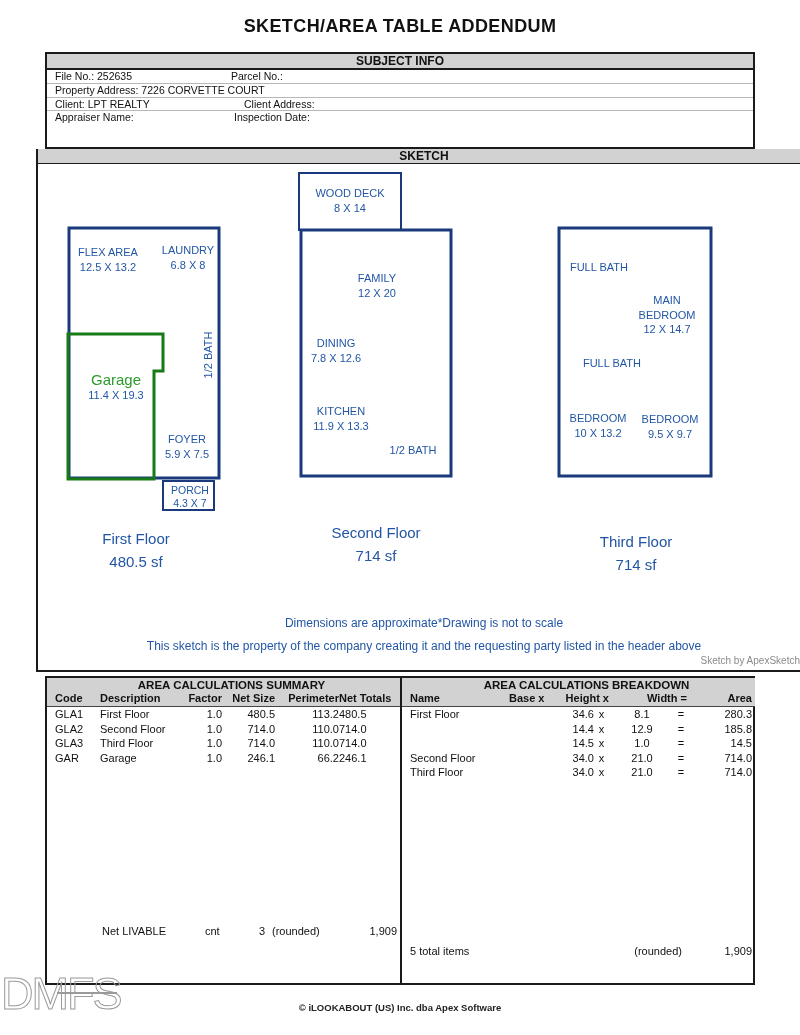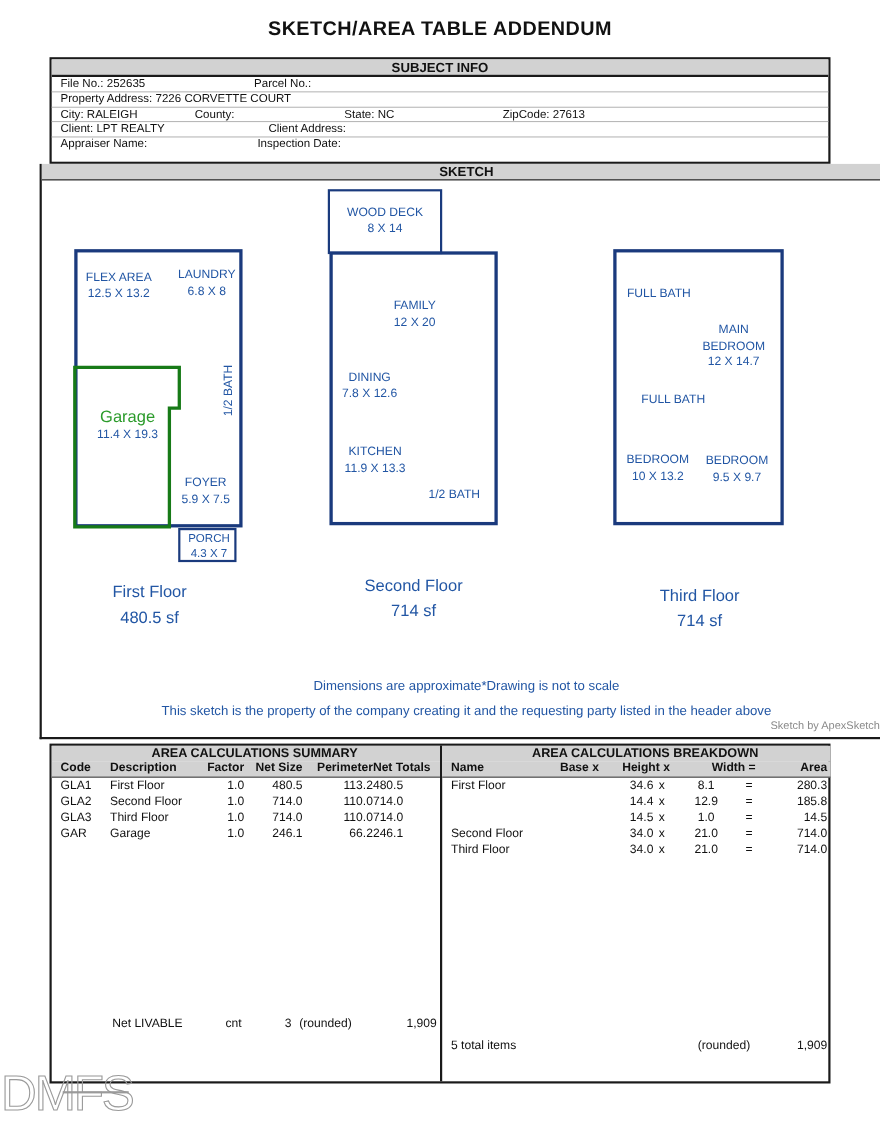--- a/index.html
+++ b/index.html
@@ -55,26 +55,20 @@
     <div class="bar" style="position:absolute;left:0;top:0;right:0;height:14px;line-height:15px;border-bottom:2px solid var(--line-dark);">SUBJECT INFO</div>
     <div class="subject-rows">
       <div class="srow">
         <span style="left:8px">File No.: 252635</span>
         <span style="left:184px">Parcel No.:</span>
       </div>
       <div class="srow">
         <span style="left:8px">Property Address: 7226 CORVETTE COURT</span>
       </div>
       <div class="srow">
-        <span style="left:8px">City: RALEIGH</span>
-        <span style="left:130px">County:</span>
-        <span style="left:266px">State: NC</span>
-        <span style="left:410px">ZipCode: 27613</span>
-      </div>
-      <div class="srow">
         <span style="left:8px">Client: LPT REALTY</span>
         <span style="left:197px">Client Address:</span>
       </div>
       <div class="srow">
         <span style="left:8px">Appraiser Name:</span>
         <span style="left:187px">Inspection Date:</span>
       </div>
     </div>
   </div>
 
@@ -279,17 +273,18 @@
         <span class="b-area">714.0</span>
       </div>
       <div class="totrow">
         <span style="left:8px;top:267px;">5 total items</span>
         <span style="left:215px;top:267px;width:65px;text-align:right;">(rounded)</span>
         <span style="left:285px;top:267px;width:65px;text-align:right;">1,909</span>
       </div>
     </div>
   </div>
 
+  <div class="abs footer">© iLOOKABOUT (US) Inc. dba Apex Software</div>
 
   <div class="abs watermark">DMFS</div>
   <div class="abs wm-line"></div>
 
 </div>
 
 </body></html>

